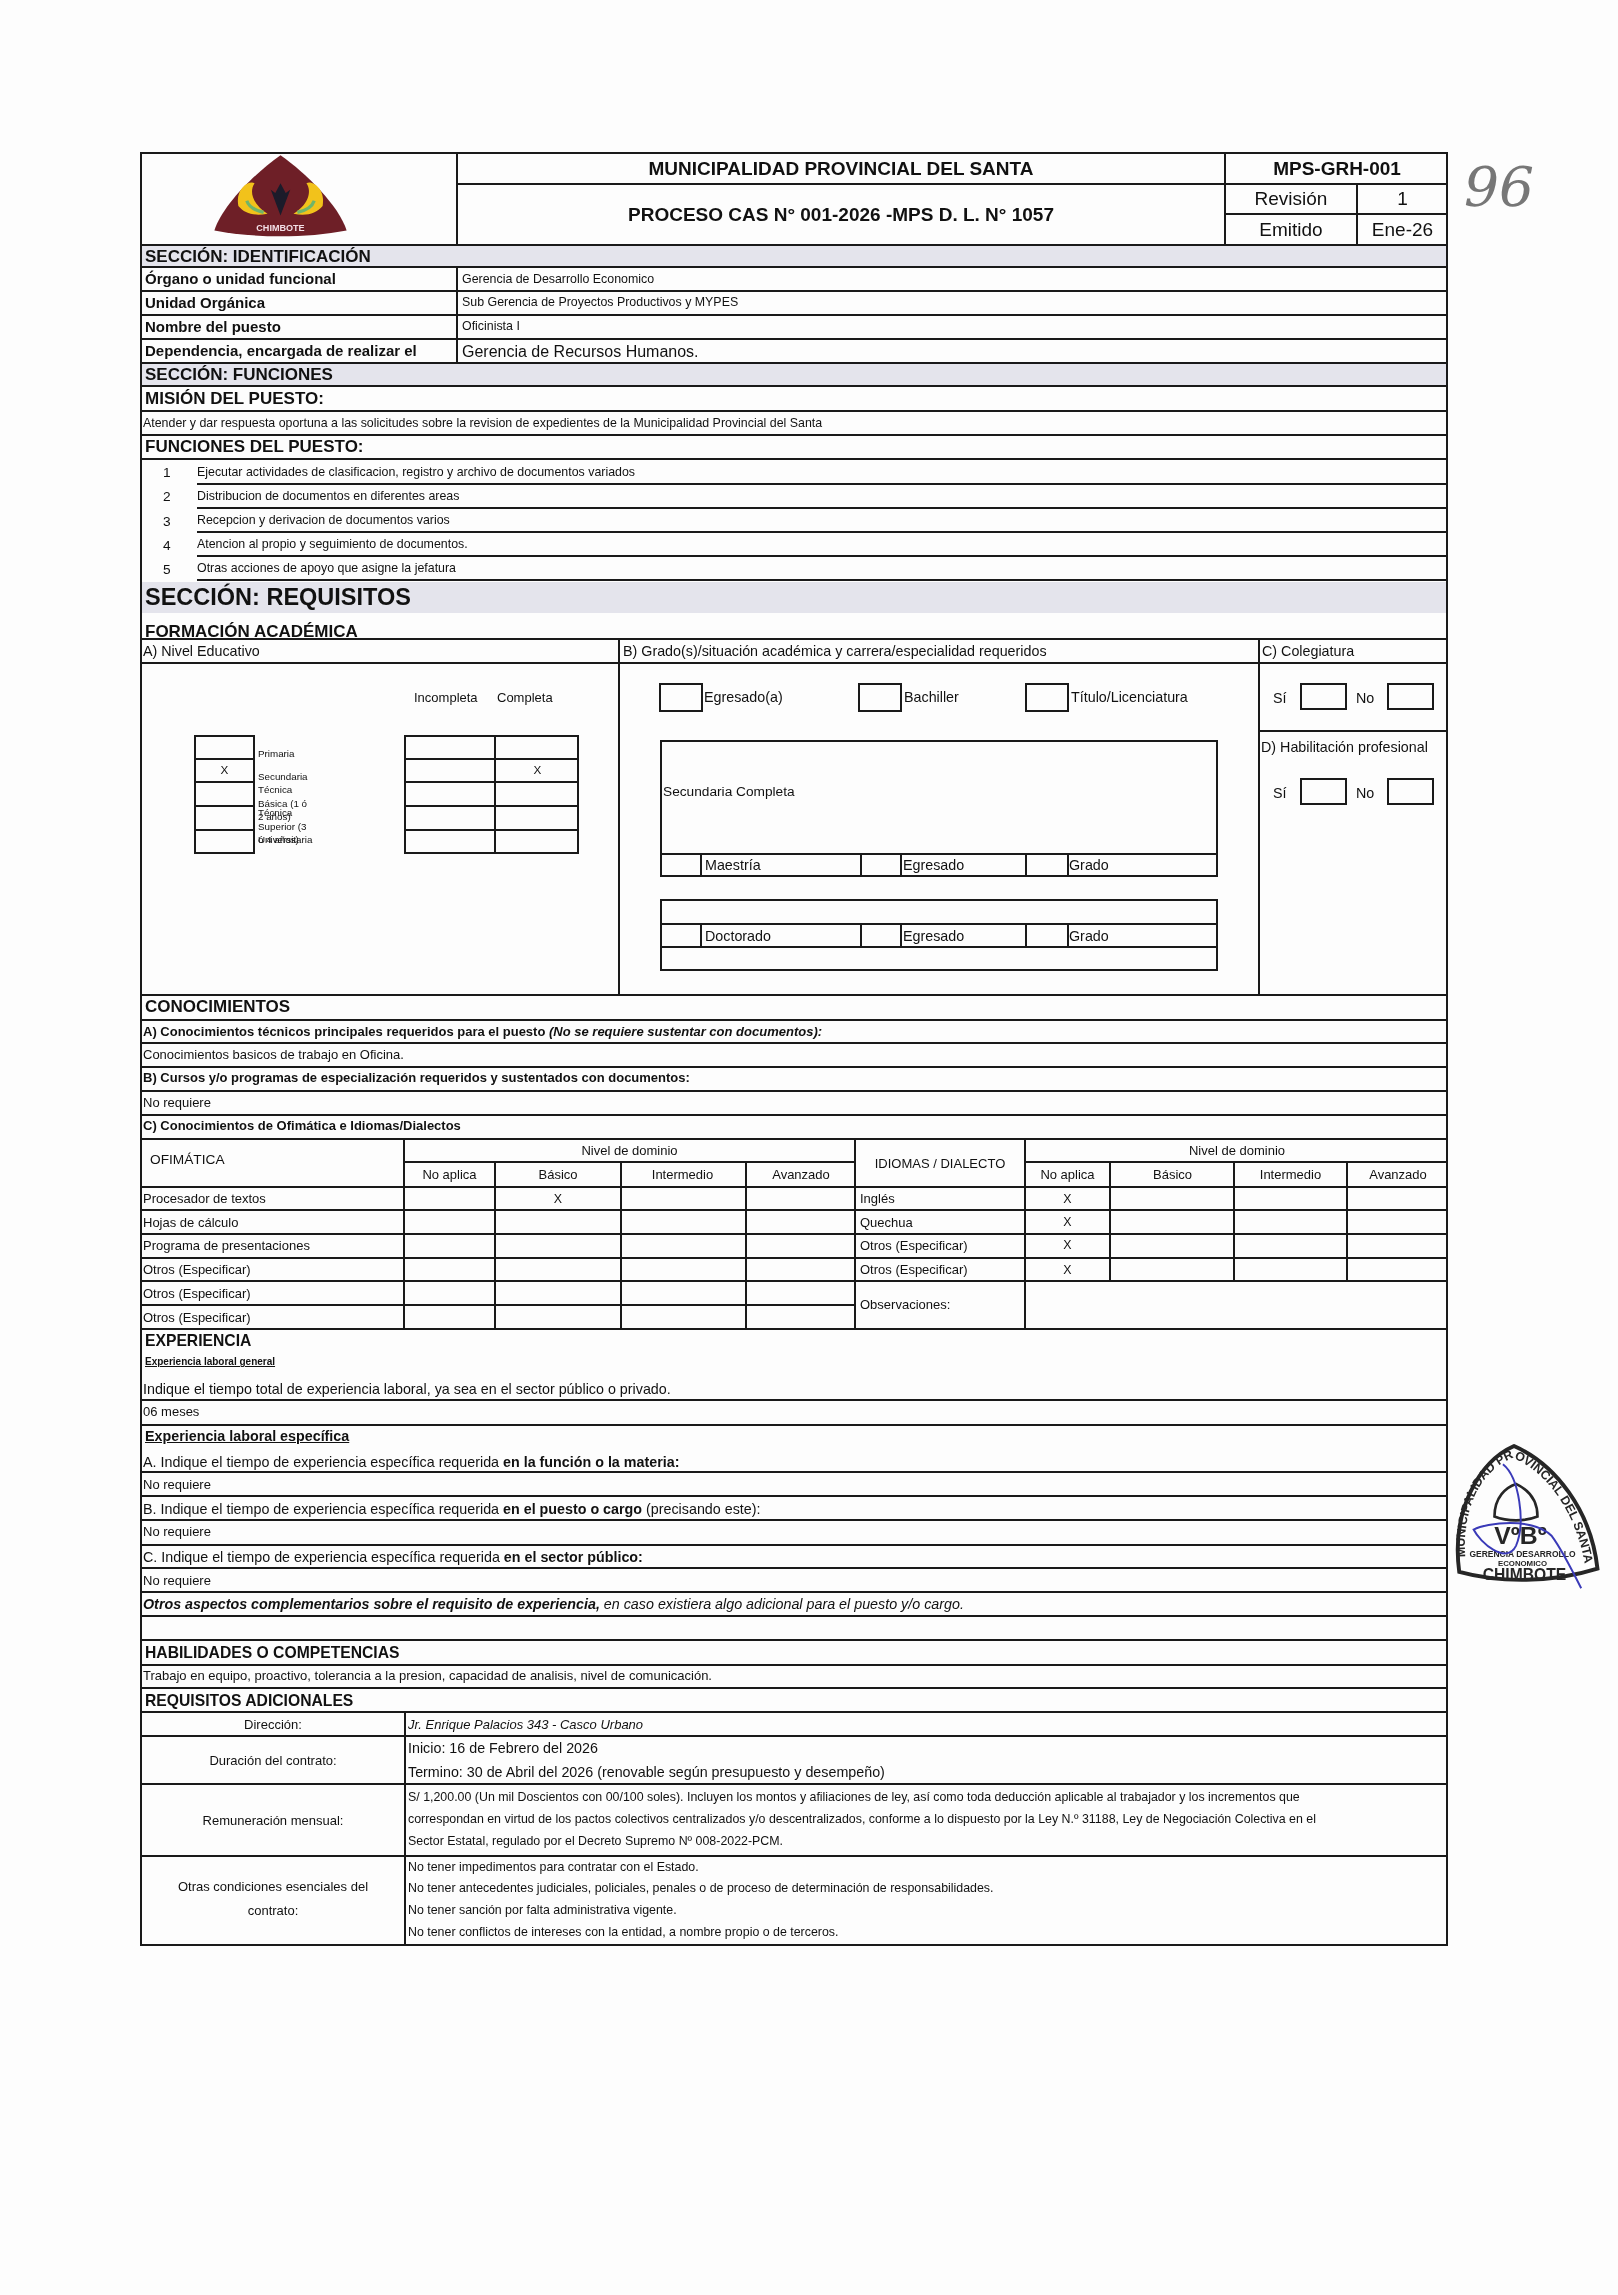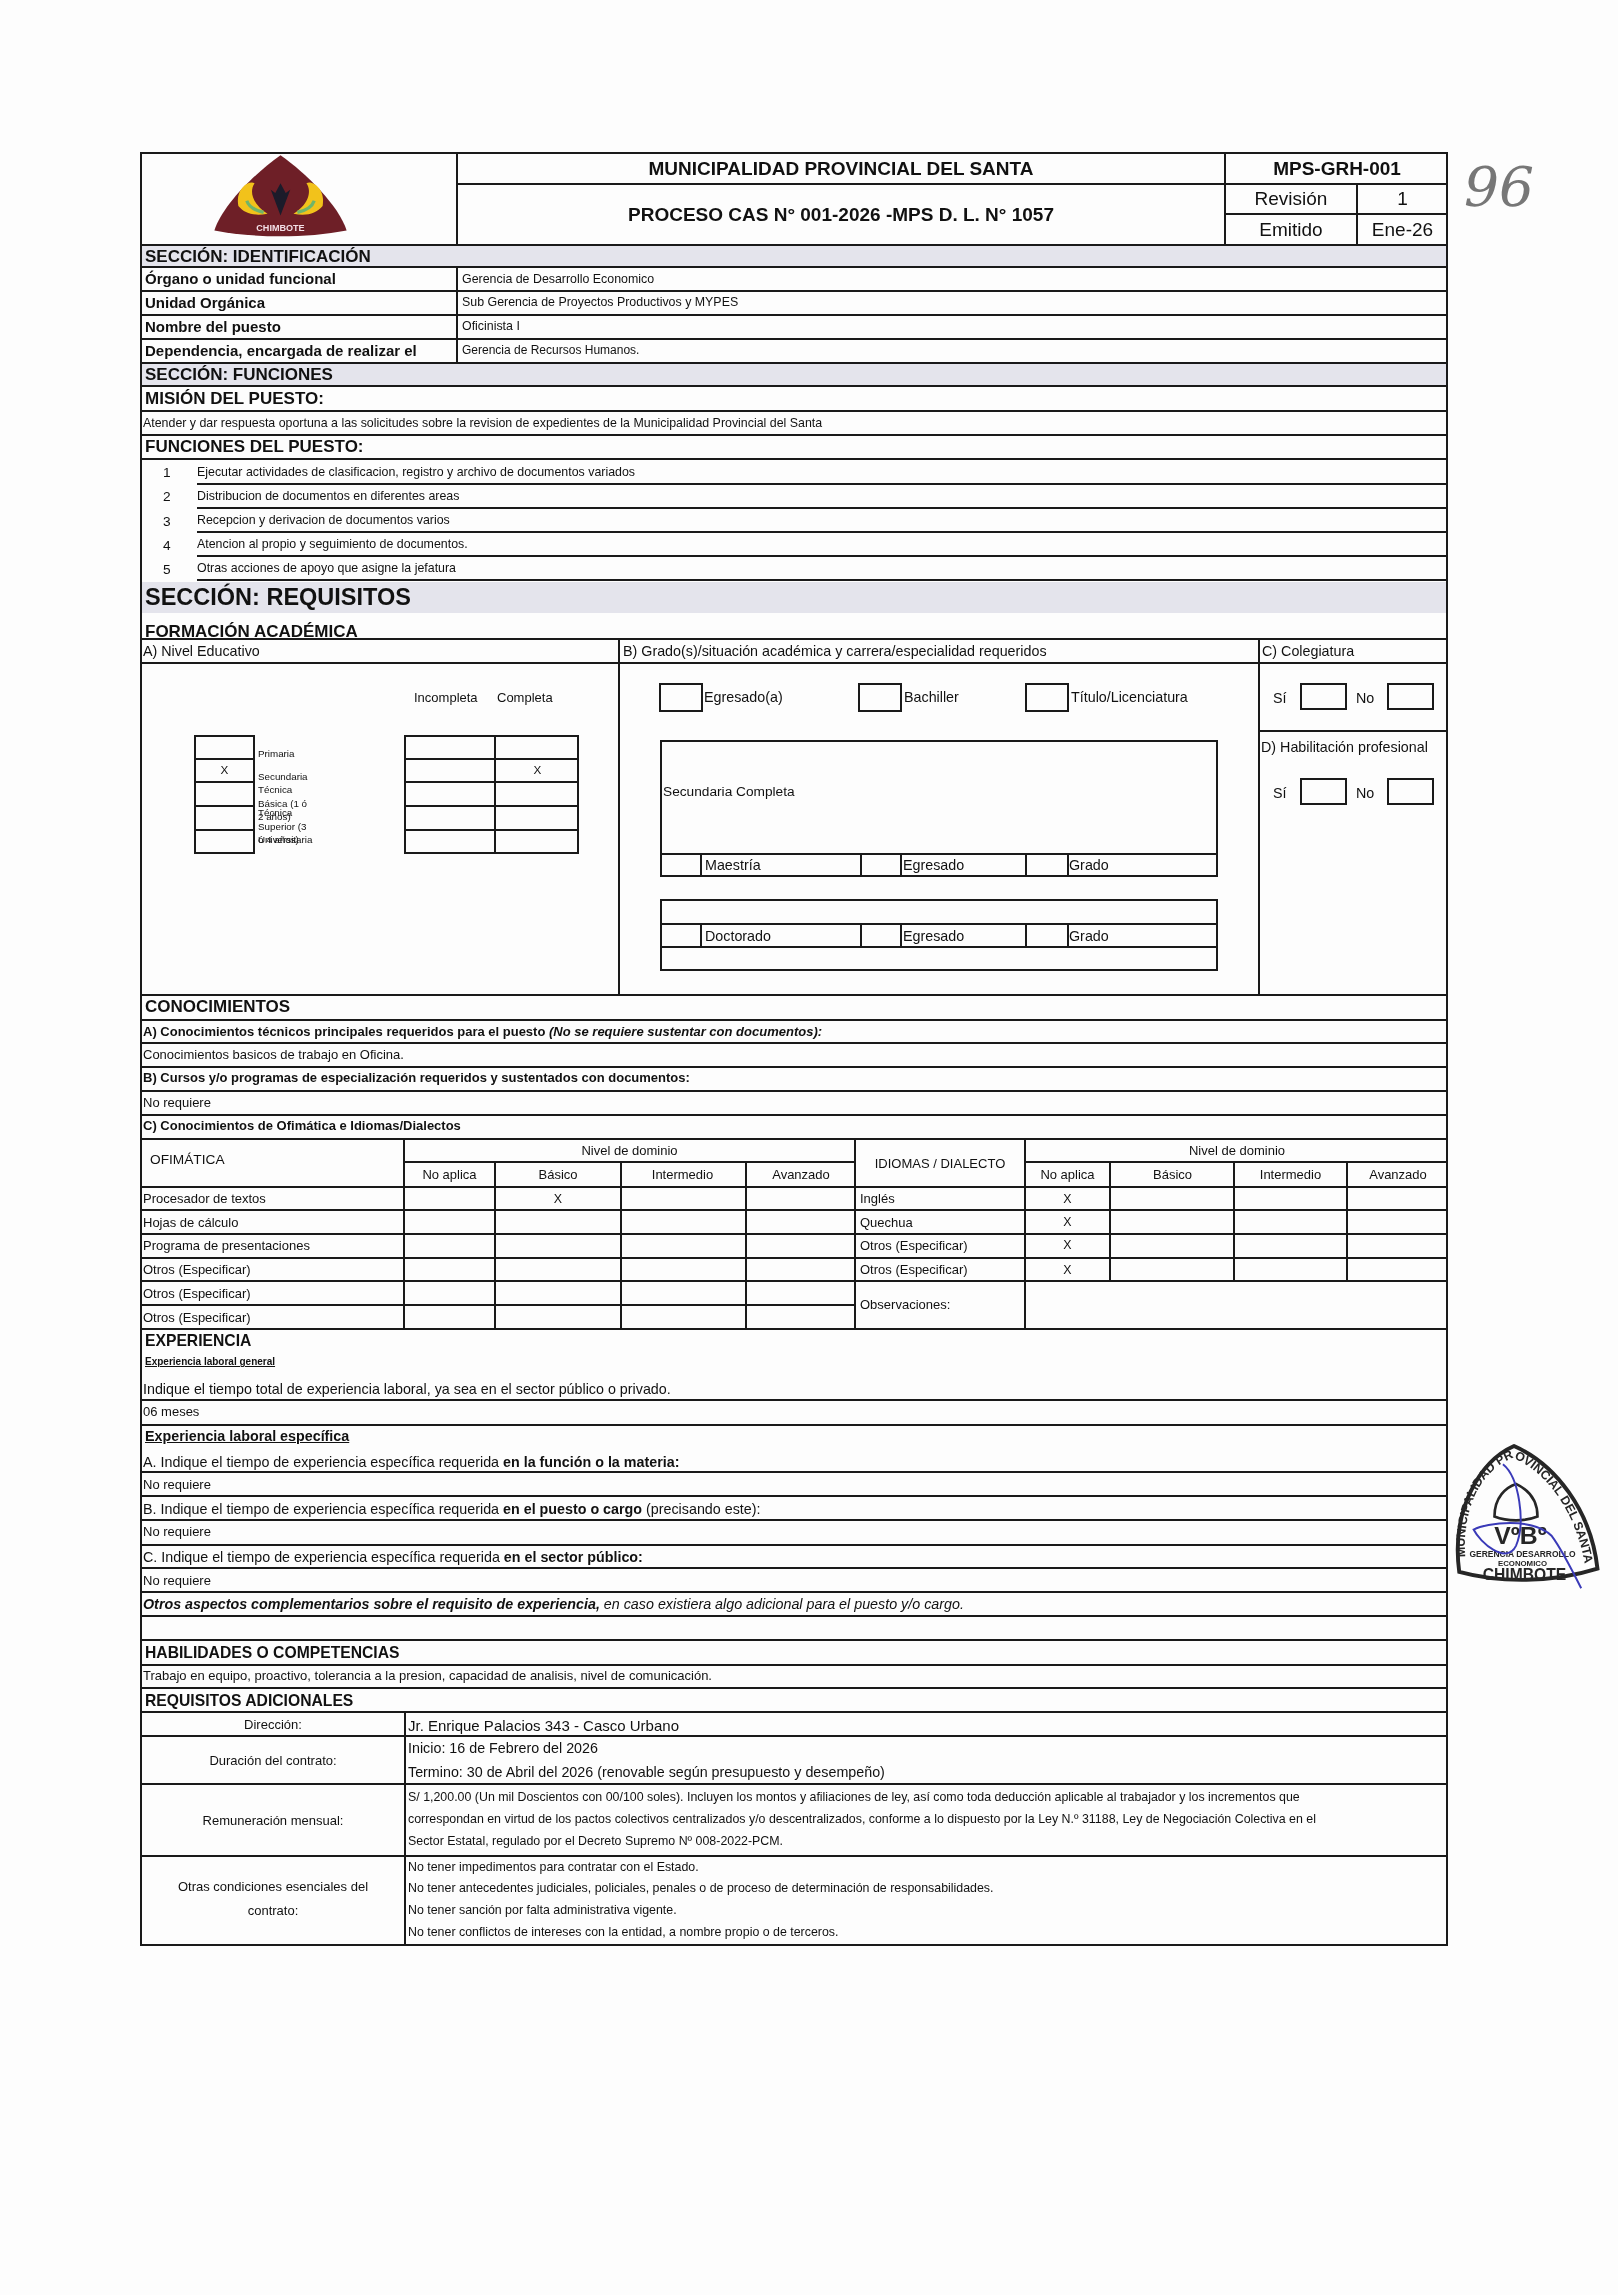--- a/index.html
+++ b/index.html
@@ -57,21 +57,21 @@
 <div class="txt b" style="left:145px;top:271px;font-size:15px;">Órgano o unidad funcional</div>
 <div class="txt" style="left:462px;top:273px;font-size:12.4px;">Gerencia de Desarrollo Economico</div>
 <div class="hl" style="left:140px;top:290px;width:1308px;"></div>
 <div class="txt b" style="left:145px;top:295px;font-size:15px;">Unidad Orgánica</div>
 <div class="txt" style="left:462px;top:296px;font-size:12.4px;">Sub Gerencia de Proyectos Productivos y MYPES</div>
 <div class="hl" style="left:140px;top:314px;width:1308px;"></div>
 <div class="txt b" style="left:145px;top:319px;font-size:15px;">Nombre del puesto</div>
 <div class="txt" style="left:462px;top:320px;font-size:12.4px;">Oficinista I</div>
 <div class="hl" style="left:140px;top:338px;width:1308px;"></div>
 <div class="txt b" style="left:145px;top:343px;font-size:15px;">Dependencia, encargada de realizar el</div>
-<div class="txt" style="left:462px;top:344px;font-size:12px;">Gerencia de Recursos Humanos.</div>
+<div class="txt" style="left:462px;top:344px;font-size:16px;">Gerencia de Recursos Humanos.</div>
 <div class="vl" style="left:456px;top:266px;height:97px;"></div>
 <div class="hl" style="left:140px;top:362px;width:1308px;"></div>
 
 <div class="sec" style="left:142px;top:364px;width:1304px;height:21.5px;"></div>
 <div class="txt b" style="left:145px;top:366px;font-size:17px;">SECCIÓN: FUNCIONES</div>
 <div class="hl" style="left:140px;top:385px;width:1308px;"></div>
 <div class="txt b" style="left:145px;top:390px;font-size:17px;">MISIÓN DEL PUESTO:</div>
 <div class="hl" style="left:140px;top:410px;width:1308px;"></div>
 <div class="txt" style="left:143px;top:417px;font-size:12.4px;">Atender y dar respuesta oportuna a las solicitudes sobre la revision de expedientes de la Municipalidad Provincial del Santa</div>
 <div class="hl" style="left:140px;top:434px;width:1308px;"></div>
@@ -286,21 +286,21 @@
 <div class="txt b" style="left:145px;top:1645px;font-size:15.7px;">HABILIDADES O COMPETENCIAS</div>
 <div class="hl" style="left:140px;top:1664px;width:1308px;"></div>
 <div class="txt" style="left:143px;top:1669px;font-size:13px;">Trabajo en equipo, proactivo, tolerancia a la presion, capacidad de analisis, nivel de comunicación.</div>
 <div class="hl" style="left:140px;top:1687px;width:1308px;"></div>
 
 <div class="txt b" style="left:145px;top:1693px;font-size:15.7px;">REQUISITOS ADICIONALES</div>
 <div class="hl" style="left:140px;top:1711px;width:1308px;"></div>
 <div class="vl" style="left:404px;top:1711px;height:234px;"></div>
 
 <div class="cell" style="left:142px;top:1713px;width:262px;height:22px;font-size:13px;">Dirección:</div>
-<div class="txt" style="left:408px;top:1718px;font-size:15px;">Jr. Enrique Palacios 343 - Casco Urbano</div>
+<div class="txt" style="left:408px;top:1718px;font-size:13px;font-style:italic;">Jr. Enrique Palacios 343 - Casco Urbano</div>
 <div class="hl" style="left:140px;top:1735px;width:1308px;"></div>
 
 <div class="cell" style="left:142px;top:1737px;width:262px;height:46px;font-size:13px;">Duración del contrato:</div>
 <div class="txt" style="left:408px;top:1741px;font-size:14.3px;">Inicio:  16 de Febrero del 2026</div>
 <div class="txt" style="left:408px;top:1765px;font-size:14.3px;">Termino: 30 de Abril del 2026 (renovable según presupuesto y desempeño)</div>
 <div class="hl" style="left:140px;top:1783px;width:1308px;"></div>
 
 <div class="cell" style="left:142px;top:1785px;width:262px;height:70px;font-size:13px;">Remuneración mensual:</div>
 <div class="txt" style="left:408px;top:1791px;font-size:12.4px;">S/ 1,200.00 (Un mil Doscientos con 00/100 soles).  Incluyen los montos y afiliaciones de ley, así como toda deducción aplicable al trabajador y los incrementos que</div>
 <div class="txt" style="left:408px;top:1813px;font-size:12.4px;">correspondan en virtud de los pactos colectivos centralizados y/o descentralizados, conforme a lo dispuesto por la Ley N.º 31188, Ley de Negociación Colectiva en el</div>

